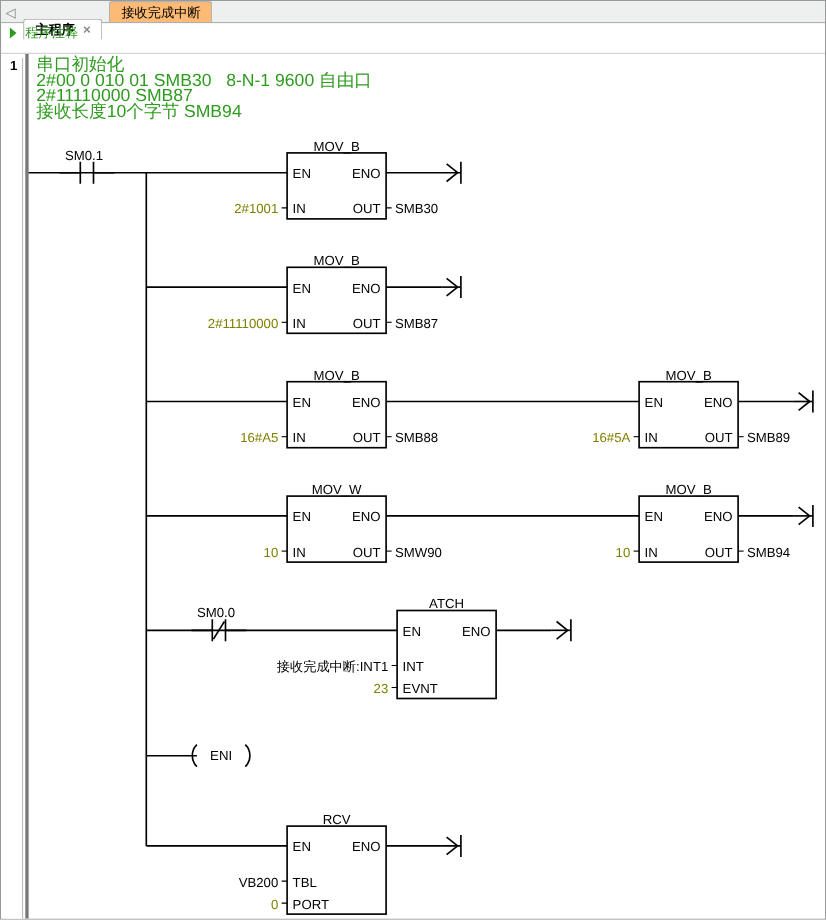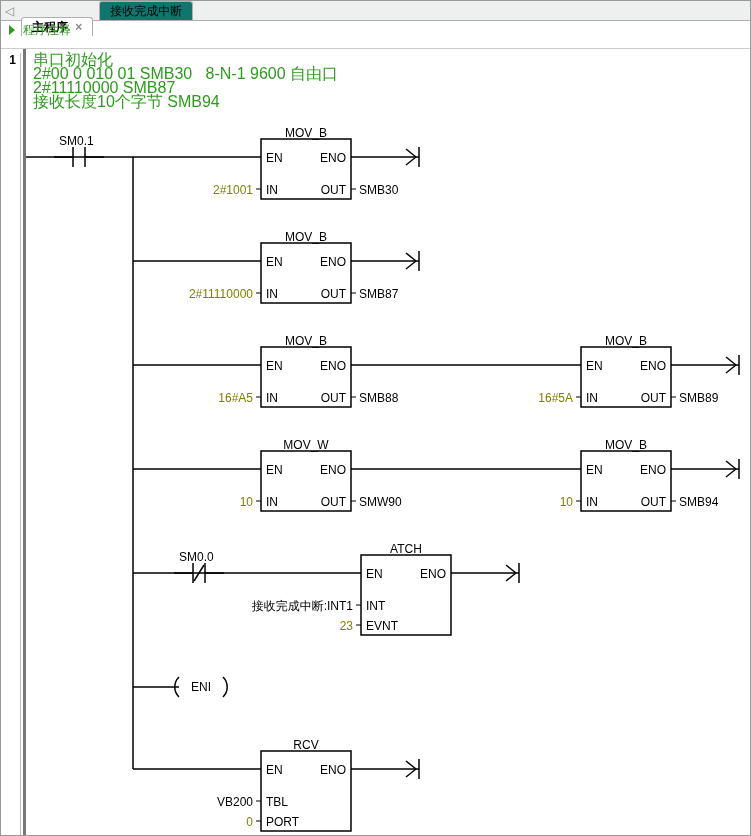--- a/index.html
+++ b/index.html
@@ -31,21 +31,21 @@
   .nav-arrow {
     width: 10px;
     color: #888;
     cursor: default;
     user-select: none;
   }
   .tab {
     padding: 1px 10px 1px 10px;
     border: 1px solid #b0b0b0;
     border-bottom: none;
-    background: #0f766e;
+    background: #fdba74;
     border-radius: 3px 3px 0 0;
     line-height: 16px;
     white-space: nowrap;
   }
   .tab.active {
     background: #fff;
     font-weight: bold;
     margin-top: 31px;
   }
   .tab .close {

